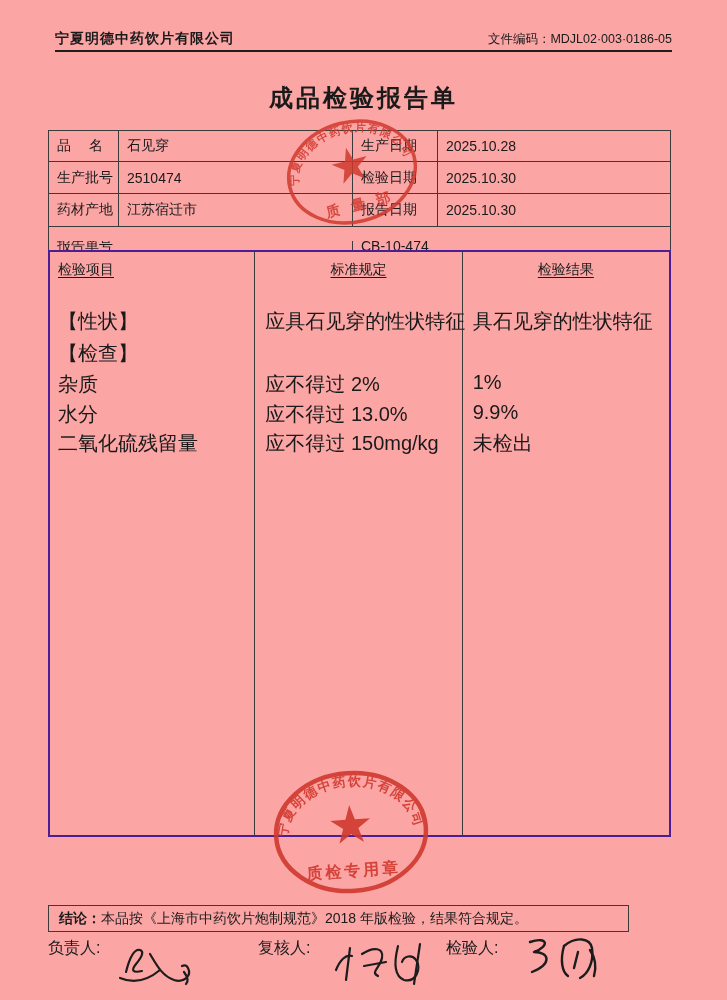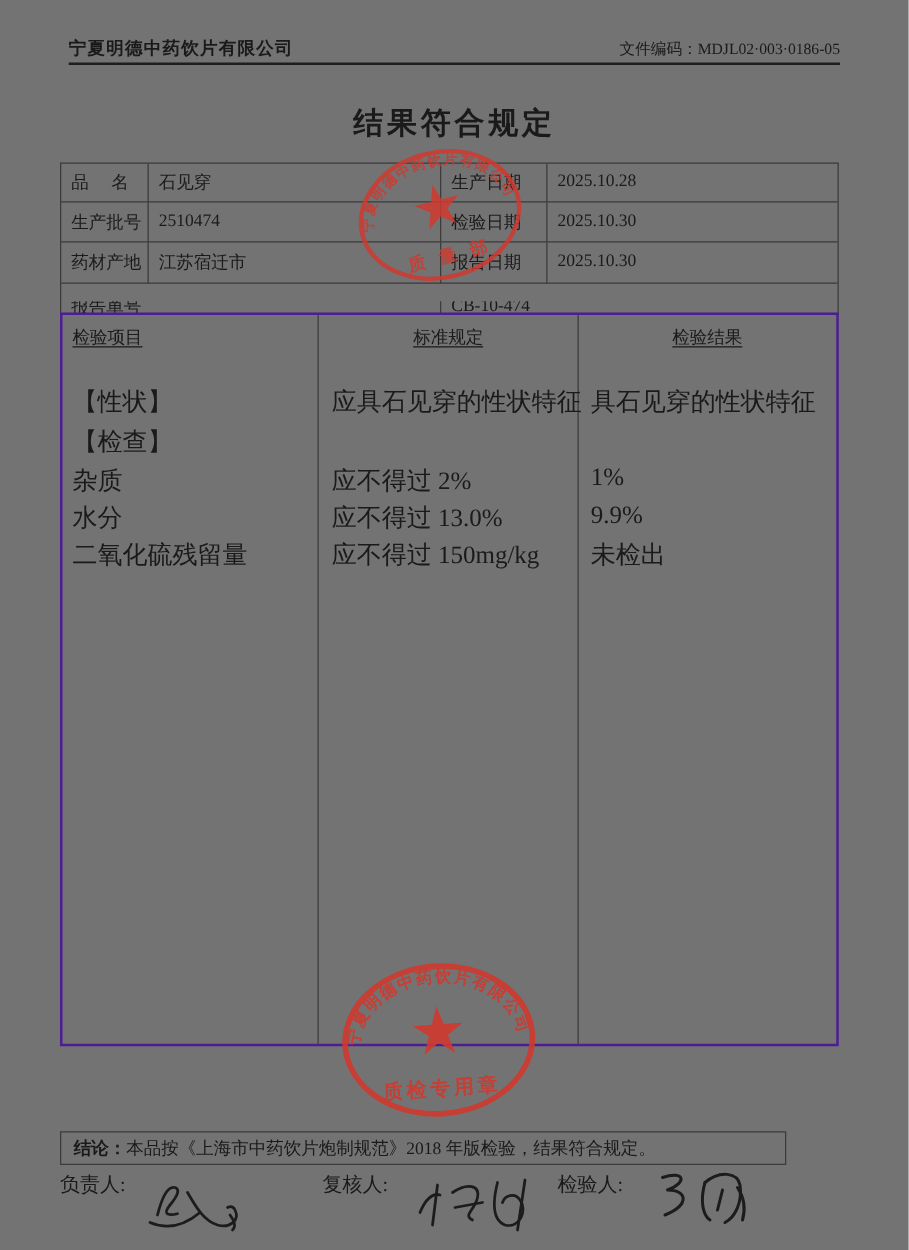--- a/index.html
+++ b/index.html
@@ -1,18 +1,18 @@
 <!DOCTYPE html>
 <html><head>
 <meta charset="utf-8">
 <style>
   html,body { margin:0; padding:0; background:#ffffff; }
   .page {
-    position:relative; width:727px; height:1000px; background:#737373;
-    font-family:Liberation Serif, serif; color:#1a1a1a;
+    position:relative; width:727px; height:1000px; background:#fca5a5;
+    font-family:Liberation Sans, sans-serif; color:#1a1a1a;
     overflow:hidden;
   }
   
   .hdr-company { position:absolute; left:55px; top:30px; font-size:14px; font-weight:bold; letter-spacing:1px; }
   .hdr-code { position:absolute; right:55px; top:31px; font-size:12.5px;text-align:right; }
   .hdr-rule { position:absolute; left:55px; top:50px; width:617px; height:2px; background:#1e1e1e; }
   
   .doc-title { position:absolute; left:0; top:82px; width:727px; text-align:center;
     font-size:24px; font-weight:bold; letter-spacing:3px; }
   
@@ -58,21 +58,21 @@
 </style>
 </head>
 <body>
 
 <div class="page">
 
   <div class="hdr-company">宁夏明德中药饮片有限公司</div>
   <div class="hdr-code"><span>文件编码：</span><span>MDJL02·003·0186-05</span></div>
   <div class="hdr-rule"></div>
 
-  <div class="doc-title">结果符合规定</div>
+  <div class="doc-title">成品检验报告单</div>
 
   <div class="info-table">
     <div class="cell">
       <span class="pname-label">
           <span>品</span>
           <span>名</span>
         </span>
     </div>
     <div class="cell">石见穿</div>
     <div class="cell">生产日期</div>

